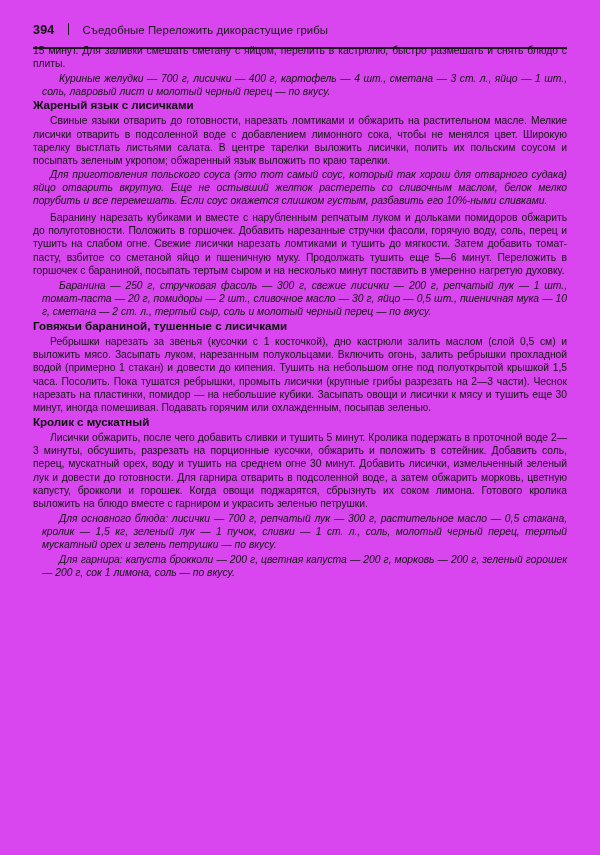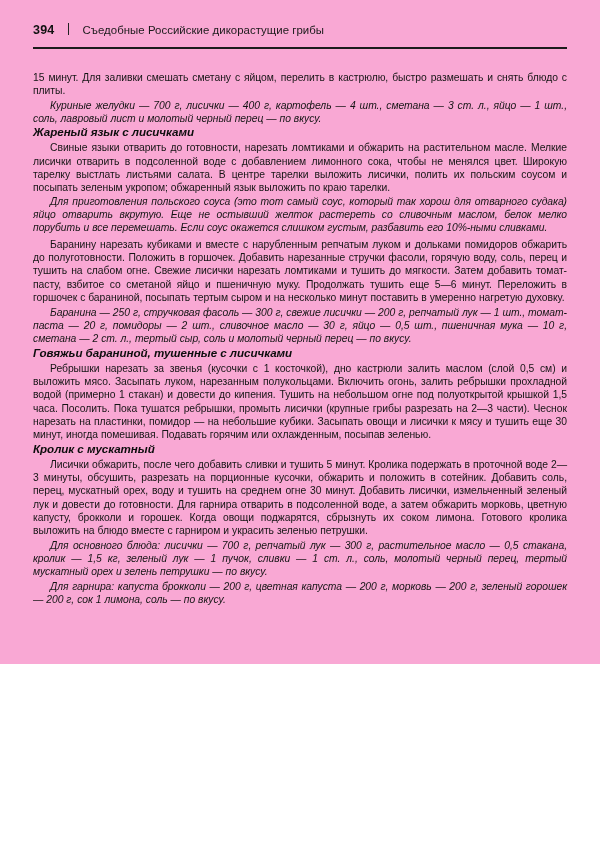--- a/index.html
+++ b/index.html
@@ -12,24 +12,24 @@
     width: 600px;
     height: 855px;
     overflow: hidden;
     font-family: "Liberation Sans", "DejaVu Sans", sans-serif;
     color: #141414;
     -webkit-font-smoothing: none;
   }
   .page {
     position: relative;
     width: 600px;
-    height: 664px;
+    height: 855px;
     box-sizing: border-box;
     padding: 16px;
-    background: #f9a8d4;
+    background: #d946ef;
   }
   
   .runhead {
     position: absolute;
     left: 33px;
     top: 22px;
     width: 534px;
     display: flex;
     align-items: baseline;
     gap: 0;
@@ -60,62 +60,63 @@
     left: 33px;
     top: 47px;
     width: 534px;
     height: 1.6px;
     background: #1c1c1c;
   }
   
   .column {
     position: absolute;
     left: 33px;
-    top: 71px;
+    top: 44px;
     width: 534px;
   }
   p {
     margin: 0;
     font-size: 10.35px;
     line-height: 13.35px;
     text-align: justify;
     text-justify: inter-word;
     color: #151515;
     letter-spacing: -0.04px;
     word-spacing: 0.1px;
   }
   p.indent {
     text-indent: 17px;
   }
   p.ingredients {
     font-style: italic;
     text-indent: 17px;
+    margin-left: 9px;
   }
   h2.recipe {
     margin: 0;
     font-size: 11.6px;
     font-weight: bold;
     line-height: 13px;
     letter-spacing: -0.05px;
     color: #0d0d0d;
   }
-  .gap-sec-before { margin-top: 11.5px; font-style: italic; }
+  .gap-sec-before { margin-top: 11.5px; }
   .gap-sec-after  { margin-top: 3px; }
   .gap-small      { margin-top: 1.0px; }
   .gap-para       { margin-top: 0px; font-style: italic; }
 </style>
 </head>
 <body>
 
 <div class="page">
 
   <div class="runhead">
     <span class="folio">394</span>
     <span class="rule-v"></span>
-    <span class="booktitle">Съедобные Российские дикорастущие грибы</span>
+    <span class="booktitle">Съедобные Переложить дикорастущие грибы</span>
   </div>
   <div class="headrule"></div>
 
   <div class="column">
 
     <p>15 минут. Для заливки смешать сметану с яйцом, перелить в кастрюлю, быстро размешать и снять блюдо с плиты.</p>
     <p class="ingredients gap-small">Куриные желудки — 700 г, лисички — 400 г, картофель — 4 шт., сметана — 3 ст. л., яйцо — 1 шт., соль, лавровый лист и молотый черный перец — по вкусу.</p>
 
     <h2 class="recipe gap-sec-before">Жареный язык с лисичками</h2>
     <p class="indent gap-sec-after">Свиные языки отварить до готовности, нарезать ломтиками и обжарить на растительном масле. Мелкие лисички отварить в подсоленной воде с добавлением лимонного сока, чтобы не менялся цвет. Широкую тарелку выстлать листьями салата. В центре тарелки выложить лисички, полить их польским соусом и посыпать зеленым укропом; обжаренный язык выложить по краю тарелки.</p>

